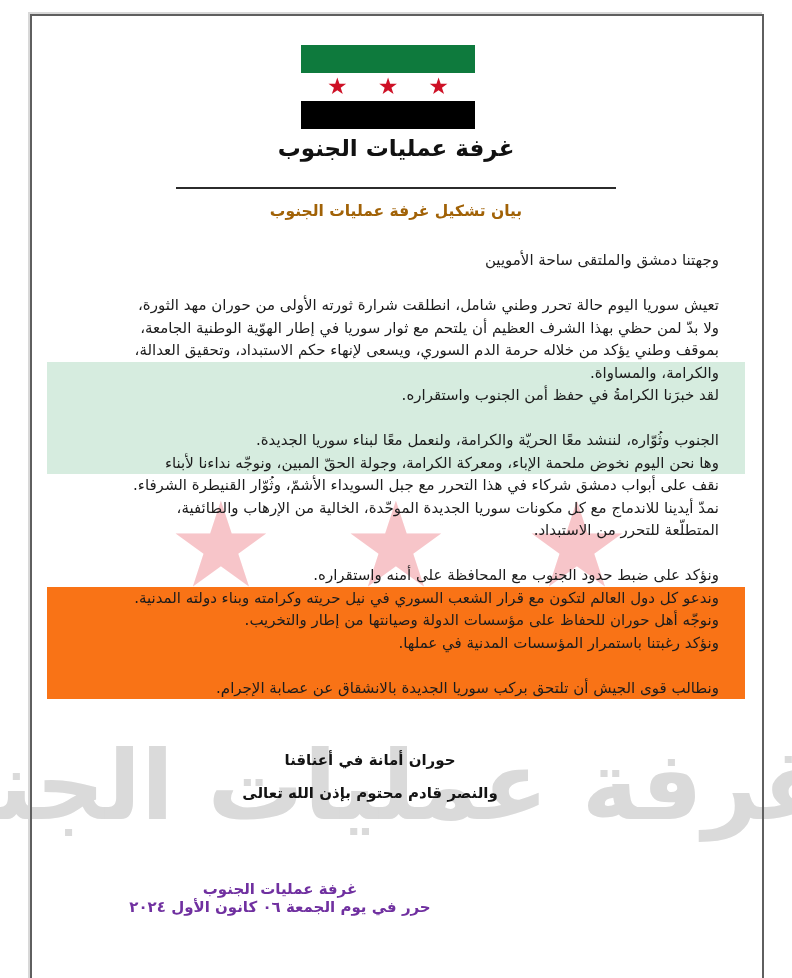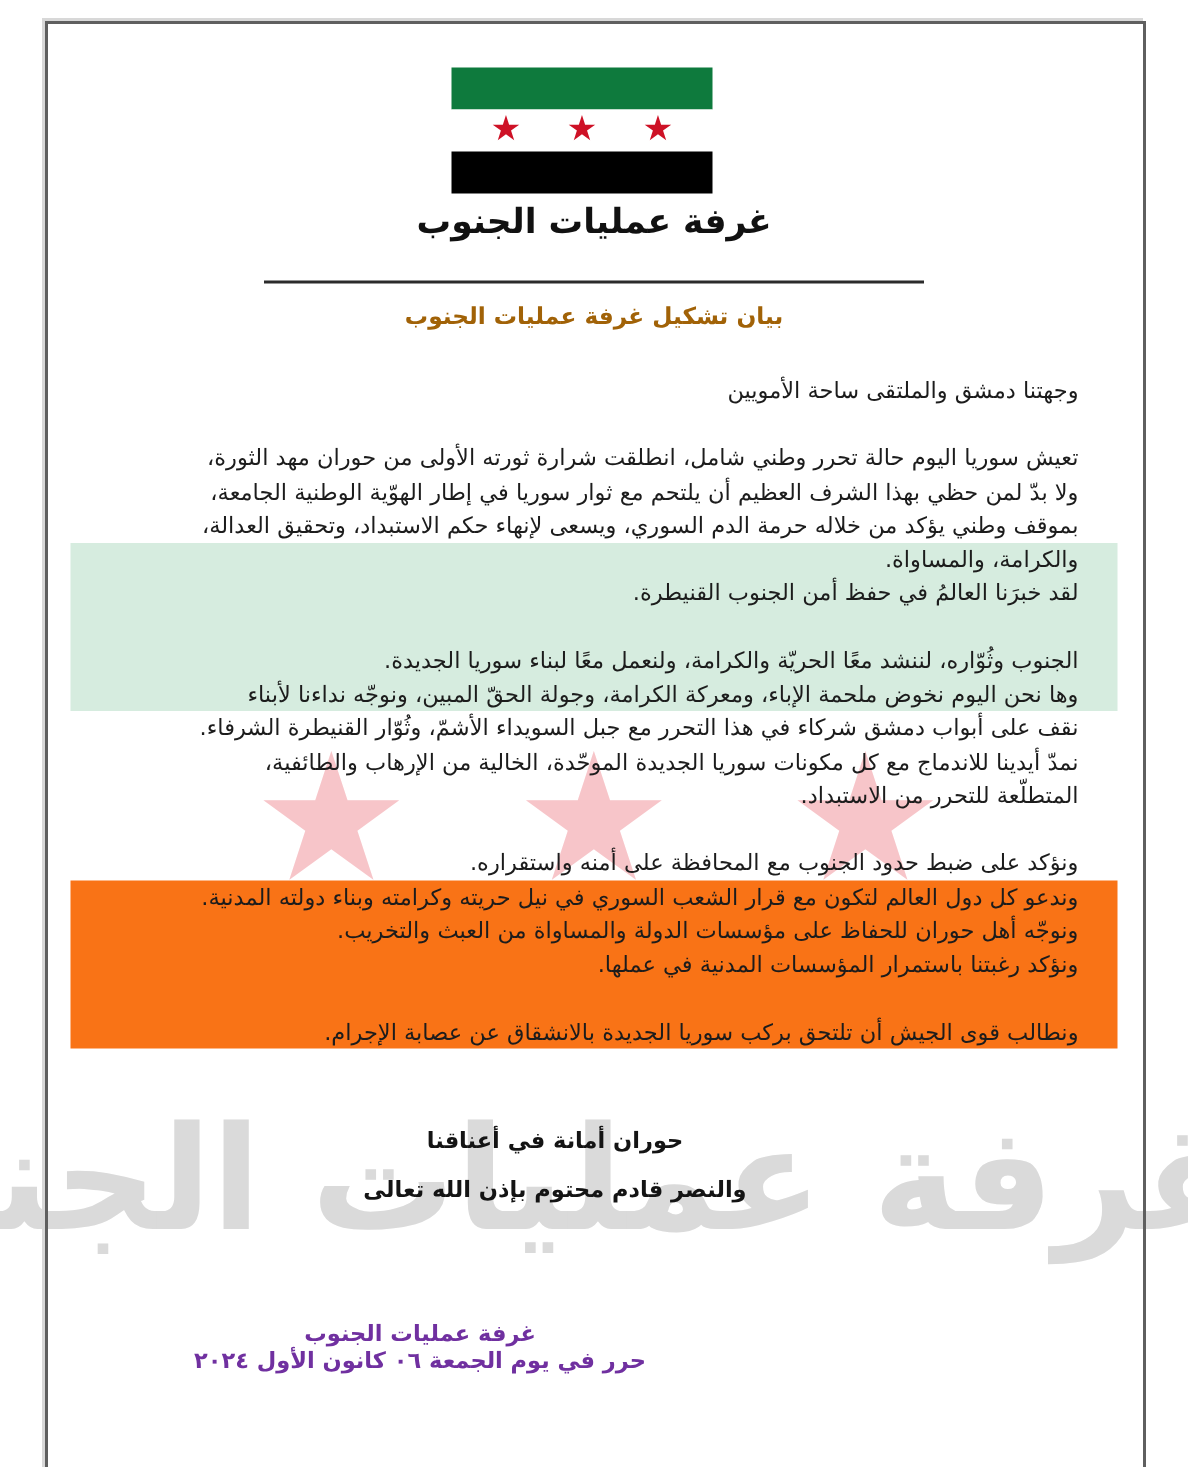--- a/index.html
+++ b/index.html
@@ -93,35 +93,35 @@
 
   <div class="body-text">
     <div class="bline">وجهتنا دمشق والملتقى ساحة الأمويين</div>
     <div class="bline"></div>
     <div class="bline">تعيش سوريا اليوم حالة تحرر وطني شامل، انطلقت شرارة ثورته الأولى من حوران مهد الثورة،</div>
     <div class="bline">ولا بدّ لمن حظي بهذا الشرف العظيم أن يلتحم مع ثوار سوريا في إطار الهوّية الوطنية الجامعة،</div>
     <div class="bline">بموقف وطني يؤكد من خلاله حرمة الدم السوري، ويسعى لإنهاء حكم الاستبداد، وتحقيق العدالة،</div>
 
     <div class="hl-green">
       <div class="bline">والكرامة، والمساواة.</div>
-      <div class="bline">لقد خبرَنا العالمُ في حفظ أمن الجنوب القنيطرة.</div>
+      <div class="bline">لقد خبرَنا الكرامةُ في حفظ أمن الجنوب واستقراره.</div>
       <div class="bline"></div>
       <div class="bline">الجنوب وثُوّاره، لننشد معًا الحريّة والكرامة، ولنعمل معًا لبناء سوريا الجديدة.</div>
       <div class="bline">وها نحن اليوم نخوض ملحمة الإباء، ومعركة الكرامة، وجولة الحقّ المبين، ونوجّه نداءنا لأبناء</div>
     </div>
 
     <div class="bline">نقف على أبواب دمشق شركاء في هذا التحرر مع جبل السويداء الأشمّ، وثُوّار القنيطرة الشرفاء.</div>
     <div class="bline">نمدّ أيدينا للاندماج مع كل مكونات سوريا الجديدة الموحّدة، الخالية من الإرهاب والطائفية،</div>
     <div class="bline">المتطلّعة للتحرر من الاستبداد.</div>
     <div class="bline"></div>
     <div class="bline">ونؤكد على ضبط حدود الجنوب مع المحافظة على أمنه واستقراره.</div>
 
     <div class="hl-gray">
       <div class="bline">وندعو كل دول العالم لتكون مع قرار الشعب السوري في نيل حريته وكرامته وبناء دولته المدنية.</div>
-      <div class="bline">ونوجّه أهل حوران للحفاظ على مؤسسات الدولة والمساواة من العبث والتخريب.</div>
+      <div class="bline">ونوجّه أهل حوران للحفاظ على مؤسسات الدولة وصيانتها من إطار والتخريب.</div>
       <div class="bline">ونؤكد رغبتنا باستمرار المؤسسات المدنية في عملها.</div>
       <div class="bline"></div>
       <div class="bline">ونطالب قوى الجيش أن تلتحق بركب سوريا الجديدة بالانشقاق عن عصابة الإجرام.</div>
     </div>
   </div>
 
   <div class="closing">
     <div>حوران أمانة في أعناقنا</div>
     <div class="closing-line2">والنصر قادم محتوم بإذن الله تعالى</div>
   </div>

